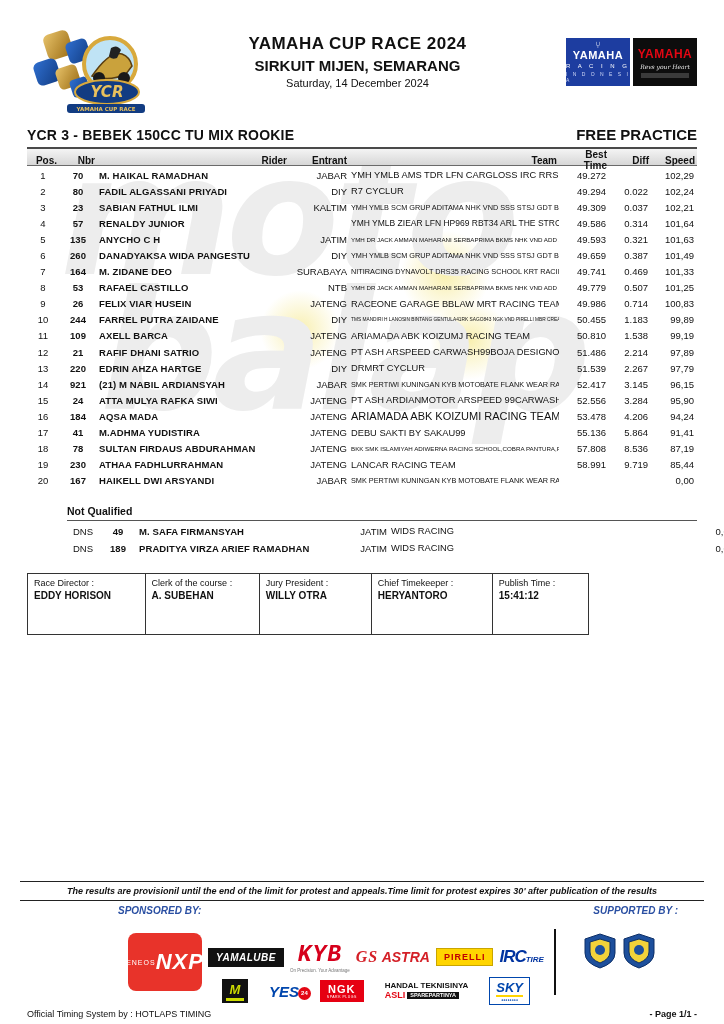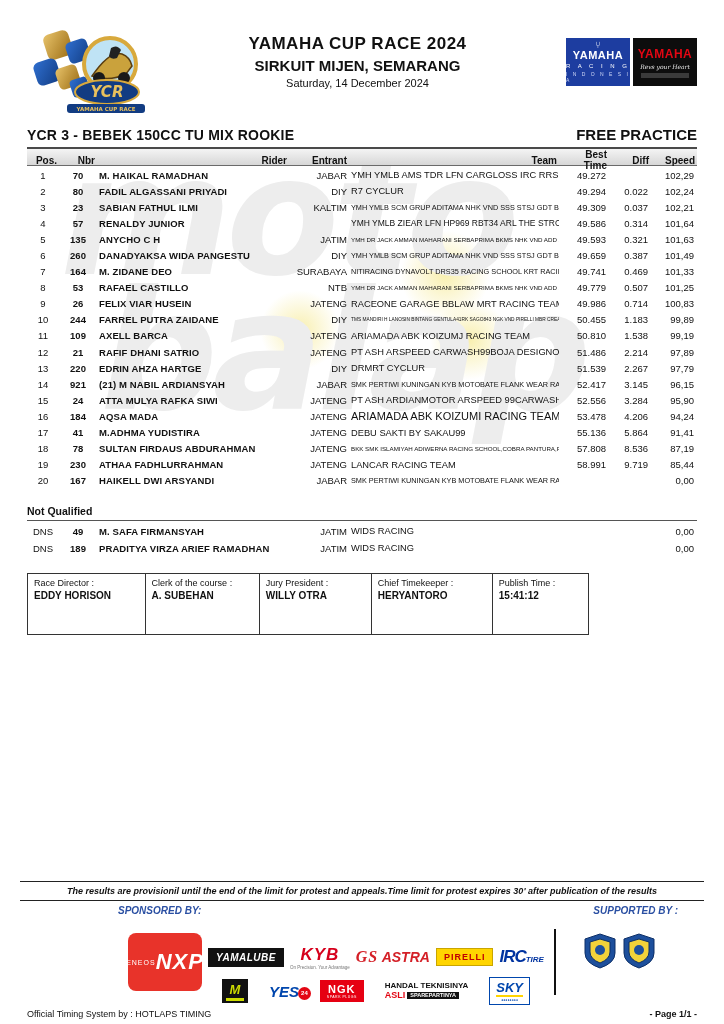--- a/index.html
+++ b/index.html
@@ -64,21 +64,21 @@
   .trow { height:16.1px; align-items:center; font-size:9.5px; }
   .nq .trow { height:17px; }
   .cell { white-space:nowrap; overflow:hidden; padding:0 2px; }
   .c-pos { text-align:center; }
   .c-nbr { text-align:center; font-weight:bold; }
   .c-rider { font-weight:bold; letter-spacing:.1px; }
   .c-entrant { text-align:right; }
   .c-best, .c-diff, .c-speed { text-align:right; padding-right:3px; }
 
   
-  .nq { margin-top:16px; }
+  .nq { margin-top:16px;margin-left:40px; }
   .nq-label { font-size:10.5px; font-weight:bold; padding-bottom:3px; border-bottom:1.5px solid #555; width:100%; }
   .nq .tbody { margin-top:2px; }
 
   
   .officials {
     margin-top:16px; width:562px; height:62px; border:1.3px solid #333;
     display:grid; grid-template-columns:1.05fr 1.02fr 1fr 1.08fr .85fr;
   }
   .off-col { border-right:1.3px solid #333; padding:4px 6px; }
   .off-col:last-child { border-right:none; }
@@ -97,21 +97,21 @@
   .sp-strip { position:relative; height:80px; }
   .nxp { position:absolute; left:128px; top:10px; width:74px; height:58px; background:#e8332a;
     border-radius:8px; color:#fff; display:flex; align-items:center; justify-content:center; }
   .nxp-top { font-size:7px; letter-spacing:1px; }
   .nxp-main { font-size:22px; font-weight:bold; font-style:italic; letter-spacing:1px; }
   .sp-center { position:absolute; left:208px; top:2px; width:336px;margin-top:15px; }
   .sp-row { display:flex; align-items:center; justify-content:space-between; height:34px; }
   .sp-row2 { padding:0 14px; }
   .lg-yamalube { background:#111; color:#fff; font-weight:bold; font-style:italic; font-size:10px; padding:4px 8px; letter-spacing:.5px; }
   .lg-kyb { text-align:center; }
-  .lg-kyb .kyb-main { color:#d6001c; font-weight:bold; font-style:italic; font-size:17px; letter-spacing:1px; }
+  .lg-kyb .kyb-main { color:#d6001c; font-weight:bold; font-style:italic; font-size:23px; letter-spacing:1px;font-family:Liberation Mono, monospace; }
   .lg-kyb .kyb-tag { font-size:4.5px; color:#777; }
   .lg-gsastra { color:#d42027; font-weight:bold; font-style:italic; font-size:14px; }
   .lg-gsastra .gs { font-size:16px; letter-spacing:1px;font-family:Liberation Serif, serif; }
   .lg-pirelli { background:#ffd500; border:1px solid #c9a500; color:#c00000; font-weight:bold; font-size:9px; padding:3px 7px; letter-spacing:1px; }
   .lg-irc { color:#0033a0; font-style:italic; font-weight:bold; }
   .lg-irc .irc-main { font-size:17px; letter-spacing:-1px; }
   .lg-irc .irc-sub { font-size:8px; }
   .lg-m { width:26px; height:24px; background:#111; color:#cddc00; font-weight:bold; font-style:italic; font-size:13px;
     display:flex; align-items:center; justify-content:center; flex-direction:column; }
   .lg-m .m-bar { width:18px; height:3px; background:#cddc00; margin-top:1px; }

